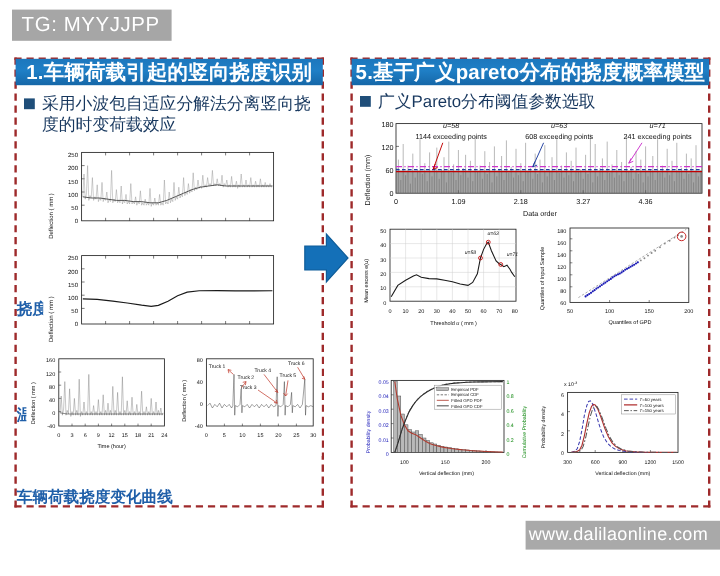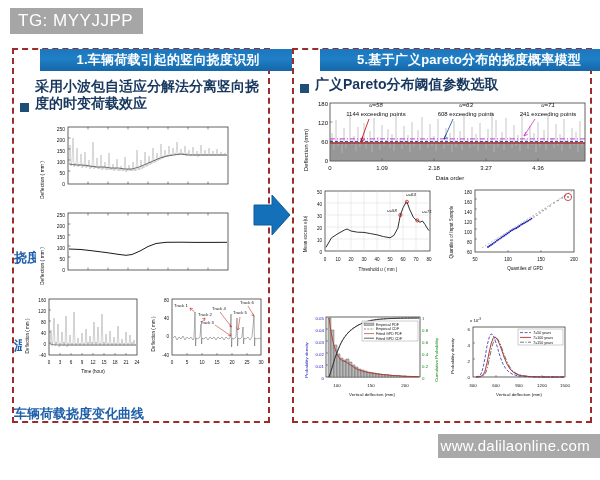--- a/index.html
+++ b/index.html
@@ -51,36 +51,35 @@
   .panel.right { left: 292px; top: 48px; width: 300px; height: 375px; }
 
   .panel-title {
     position: absolute;
     top: -1px; left: -1px;
     height: 22px;
     width: calc(100% + 2px);
     background: linear-gradient(to bottom,#1c77bd 0%, #1f7fc6 45%, #1567a8 100%);
     color: #ffffff;
     font-weight: bold;
-    font-size: 13px;
+    font-size: 17px;
     display: flex;
     align-items: center;
     justify-content: center;
     letter-spacing: .2px;
     white-space: nowrap;
-    margin-left: 27px;
   }
 
   .bullet-row {
     position: absolute;
     display: flex;
-    align-items: flex-end;
+    align-items: flex-start;
     gap: 6px;
     color: #17375e;
-    font-weight: bold;
+    font-weight: normal;
     line-height: 1.22;
   }
   .bullet-sq {
     display: inline-block;
     width: 9px; height: 9px;
     background: #1f4e79;
     flex: 0 0 auto;
     margin-top: 4px;
   }
   .bullet-txt { font-size: 14px; }

